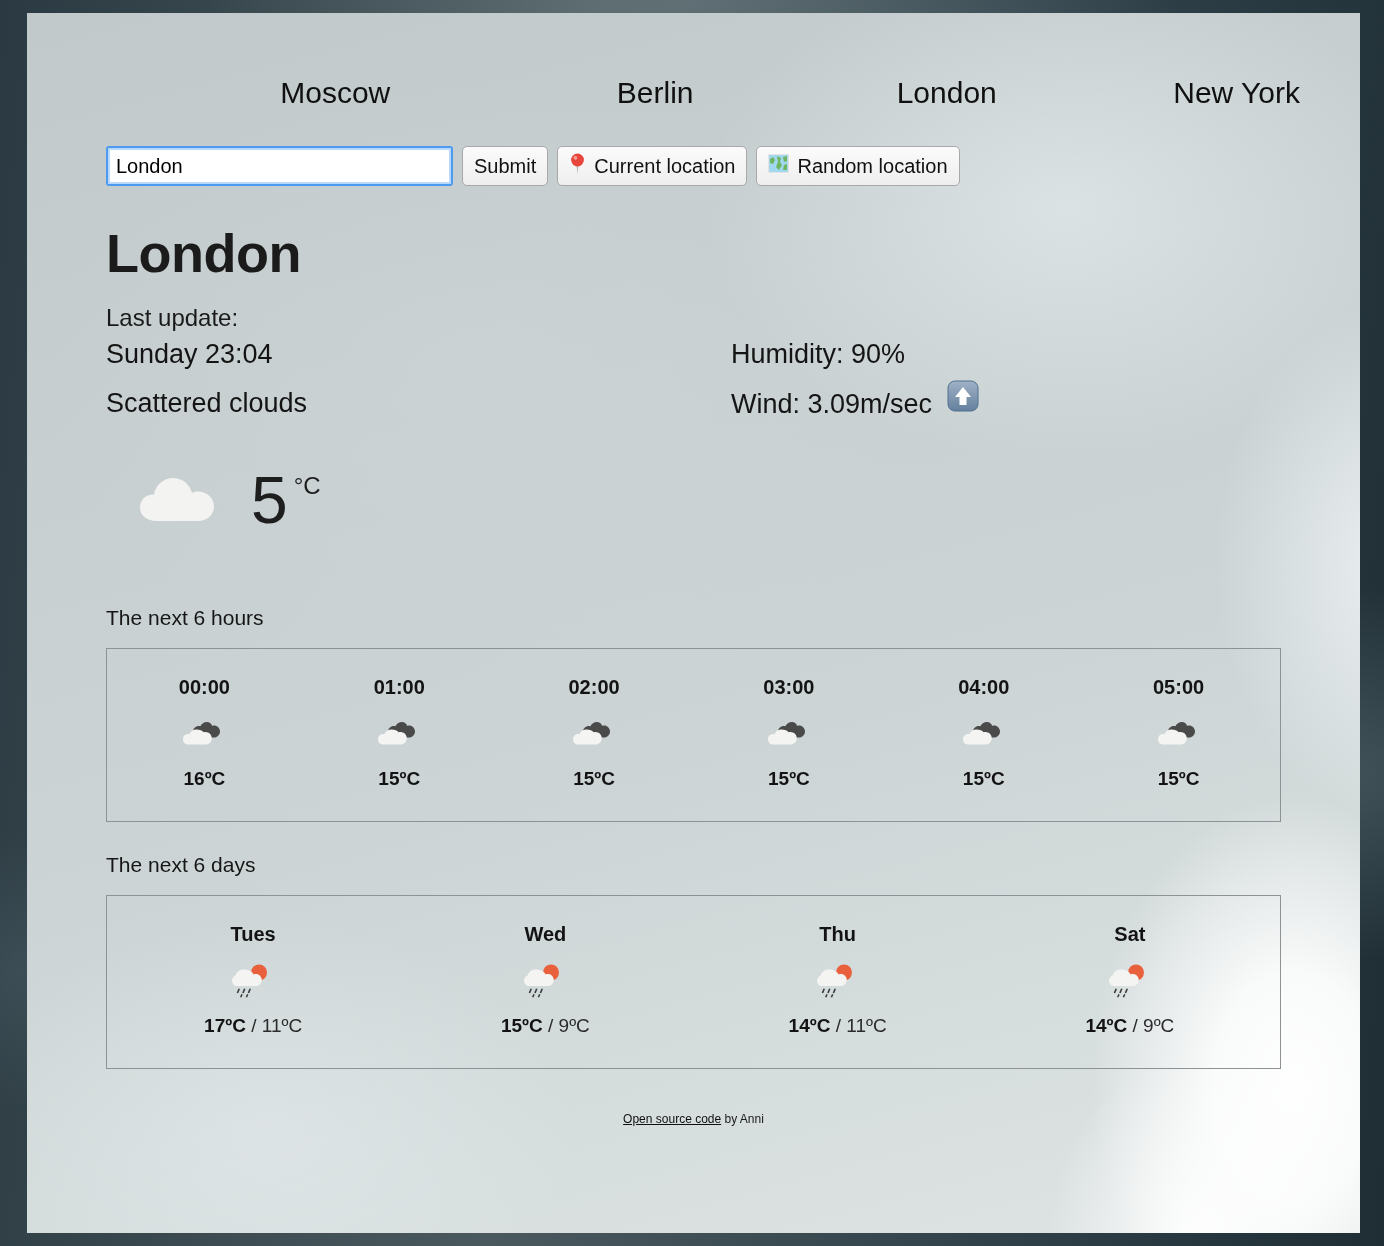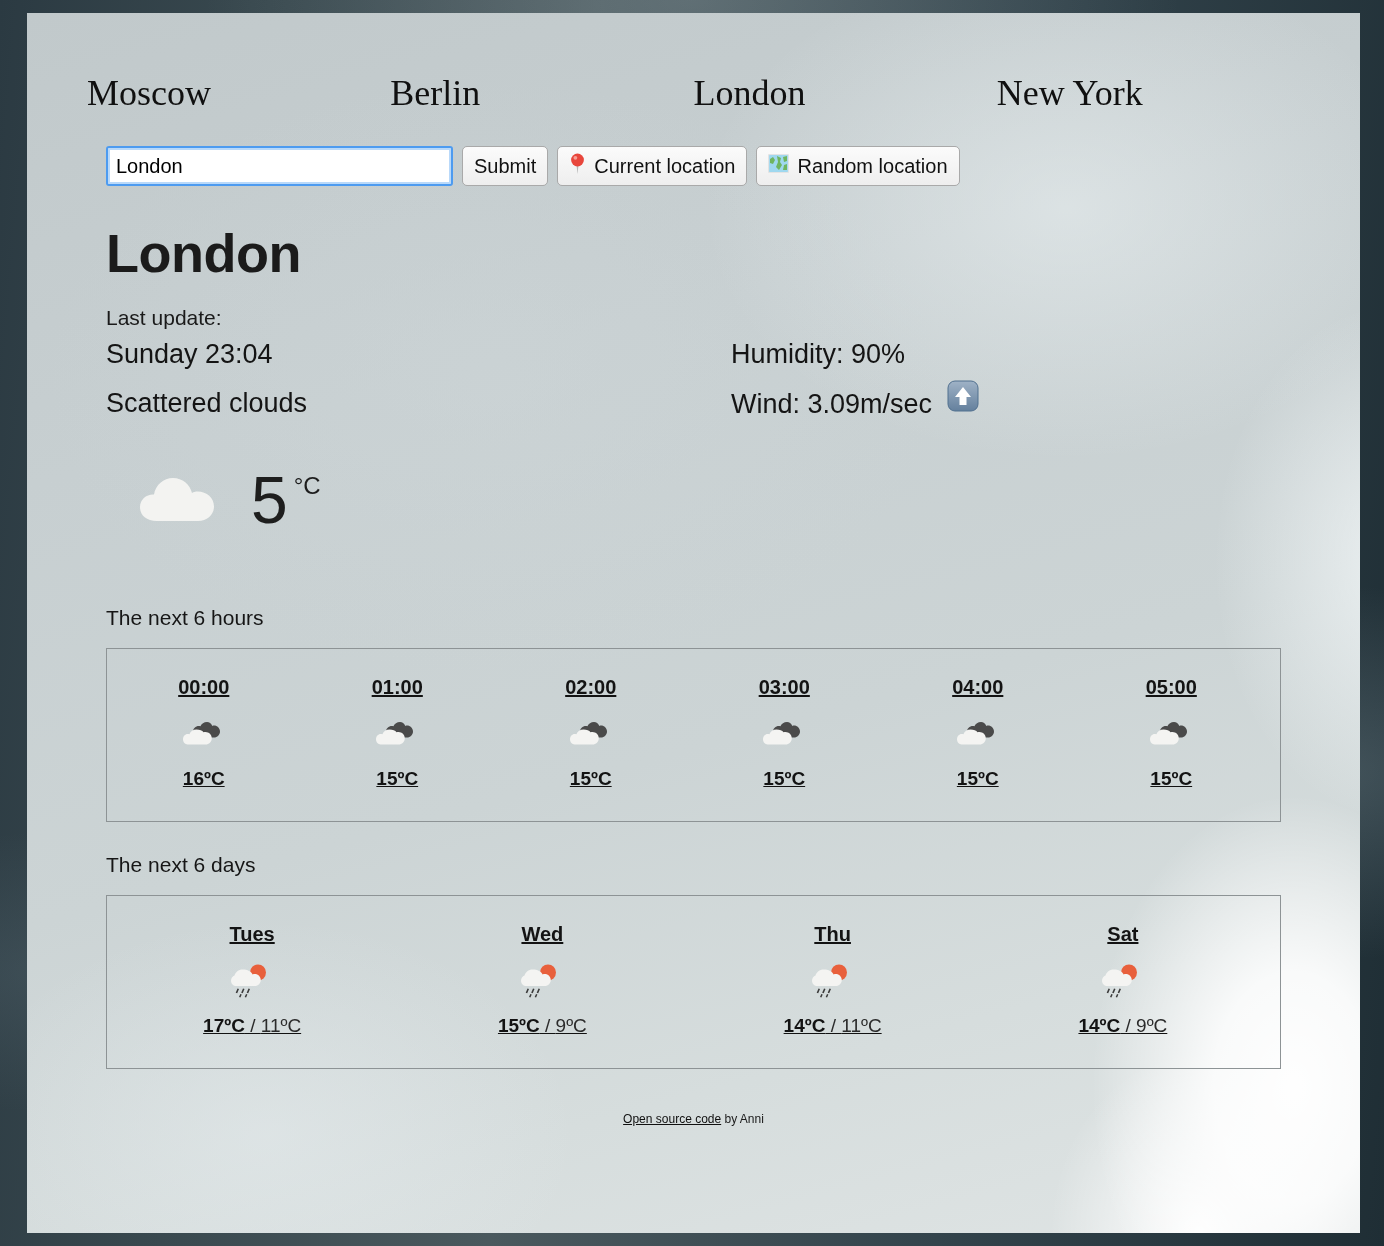--- a/index.html
+++ b/index.html
@@ -57,28 +57,27 @@
     color: #121212;
   }
 
   
   .city-nav {
     display: flex;
     padding: 62px 60px 0 60px;
   }
   .city-link {
     flex: 1 1 0;
-    text-align: left;
-    font-size: 36px;
+    text-align: right;
+    font-size: 30px;
     line-height: 36px;
     color: #101010;
     text-decoration: none;
     cursor: pointer;
     white-space: nowrap;
-    font-family: Liberation Serif, serif;
   }
 
   
   .search-row {
     display: flex;
     align-items: center;
     gap: 9px;
     padding: 35px 0 0 79px;
   }
   .city-input {
@@ -125,21 +124,21 @@
   }
 
   
   .details {
     display: flex;
     padding: 23px 0 0 79px;
   }
   .details-col-left { width: 625px; }
   .details-col-right { flex: 1; text-align: right; }
   .last-update-label {
-    font-size: 21px;
+    font-size: 24px;
     line-height: 24px;
     color: #1a1a1a;
   }
   .detail-line {
     font-size: 27px;
     line-height: 49px;
     color: #141414;
     display: flex;
     align-items: center;
     gap: 14px;
@@ -170,22 +169,21 @@
   .section-title {
     padding: 0 0 0 79px;
     font-size: 21px;
     line-height: 26px;
     color: #161616;
   }
   .forecast-box {
     margin: 17px 79px 0 79px;
     border: 1px solid #8d9395;
     display: flex;
-    padding: 26px 12px 30px 0;
-    text-decoration: underline;
+    padding: 26px 4px 30px 0;
   }
   .forecast-cell {
     flex: 1 1 0;
     text-align: center;
   }
   .fc-label {
     font-size: 20px;
     font-weight: bold;
     line-height: 24px;
     color: #131313;

